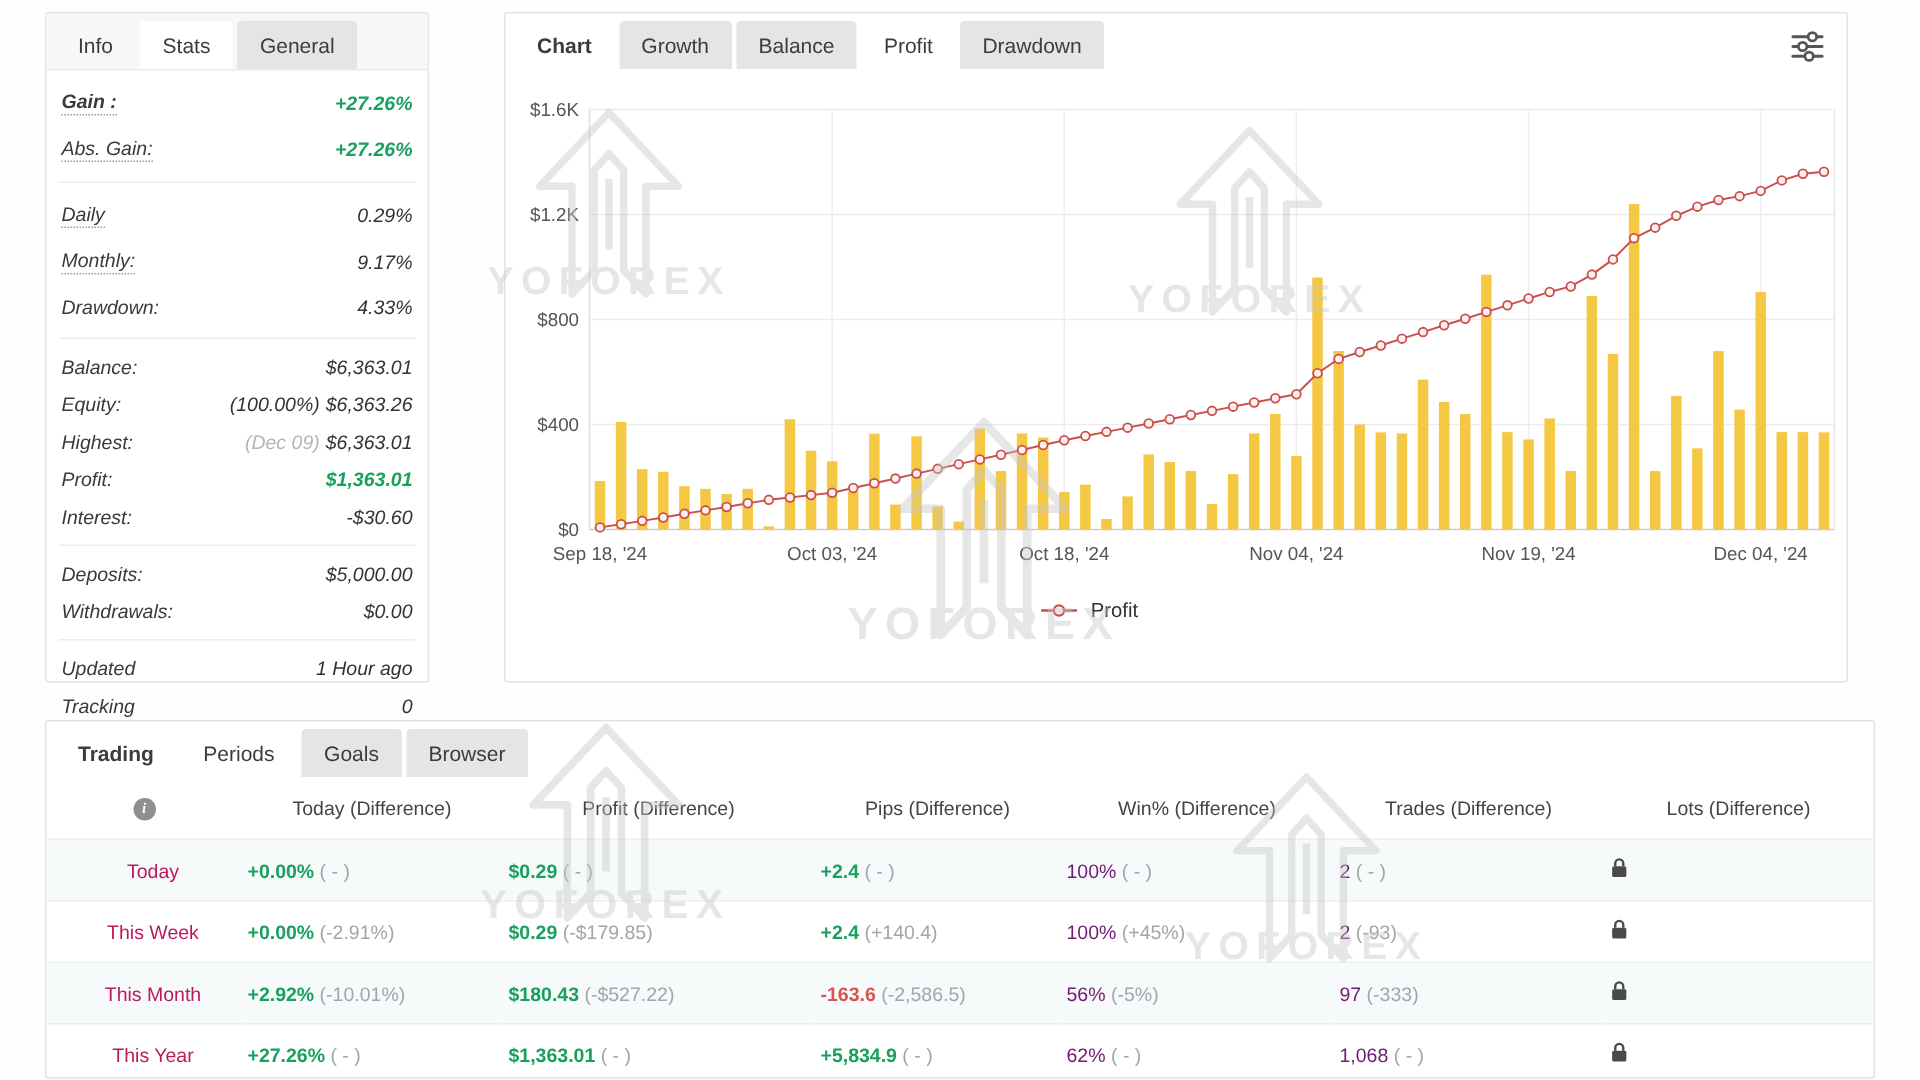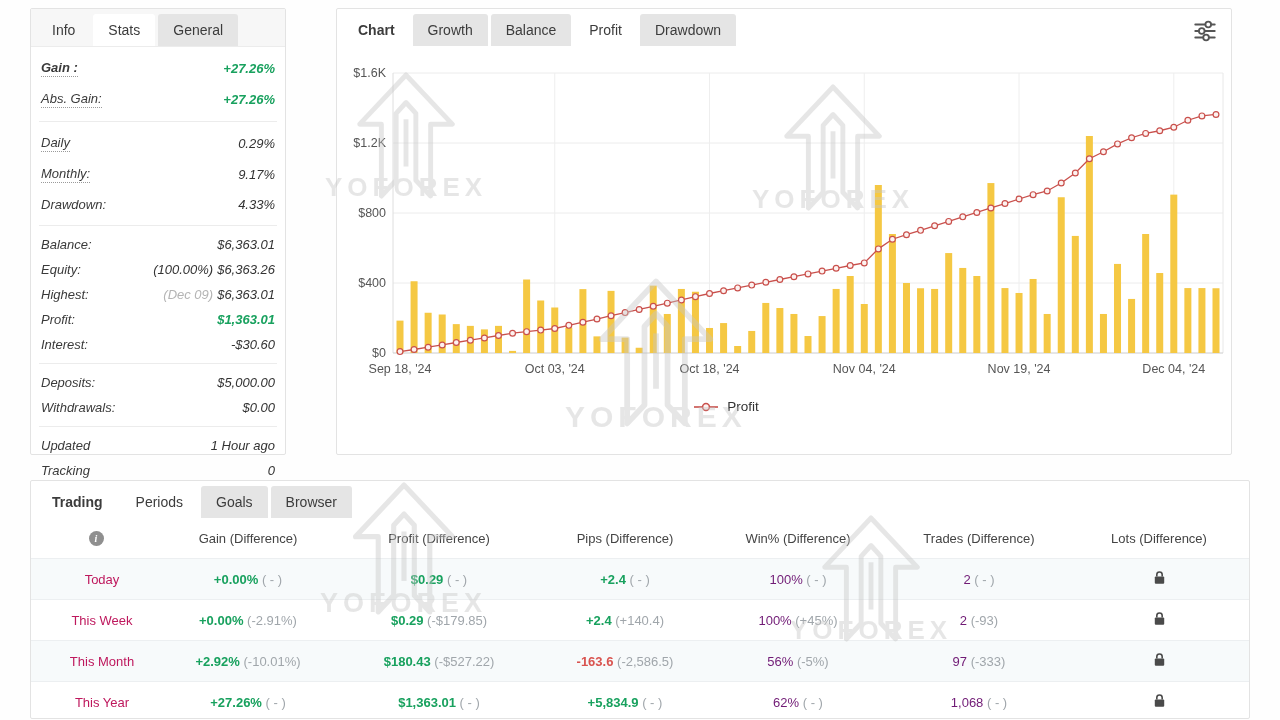--- a/index.html
+++ b/index.html
@@ -53,21 +53,21 @@
     position:absolute;left:0;top:390px;width:100%;display:flex;justify-content:center;
     transform:translateX(-58px);align-items:center;gap:8px;font-size:13.5px;color:#333;cursor:pointer;
   }
 
   
   #periods-table{width:100%;border-collapse:collapse;table-layout:fixed;}
   #periods-table th{
     font-size:13px;font-weight:normal;color:#444;padding:12px 4px;text-align:center;
   }
   #periods-table td{
-    font-size:13px;padding:11px 4px;text-align:center;border-top:1px solid #eceff1;
+    font-size:13px;padding:11px 4px;border-top:1px solid #eceff1;
   }
   #periods-table td.period{text-align:center;padding-left:16px;color:#be185d;}
   #periods-table tr.tint{background:#f7fafb;}
   .val-green{color:var(--green);font-weight:bold;}
   .val-red{color:var(--red);font-weight:bold;}
   .val-dark{color:#701a75;}
   .diff{color:#a0a6ab;}
   .info-circle{
     display:inline-flex;width:15px;height:15px;border-radius:50%;background:#8f8f8f;color:#fff;
     align-items:center;justify-content:center;font-size:10px;font-weight:bold;
@@ -370,21 +370,21 @@
         <col style="width:174px">
         <col style="width:208px">
       <col style="width:164px">
         <col style="width:182px">
         <col style="width:180px">
         <col style="width:180px">
     </colgroup>
     <thead>
         <tr id="periods-head">
           <th><span class="info-circle">i</span></th>
-          <th>Gain (Difference)</th>
+          <th>Today (Difference)</th>
           <th>Profit (Difference)</th>
           <th>Pips (Difference)</th>
           <th>Win% (Difference)</th>
           <th>Trades (Difference)</th>
           <th>Lots (Difference)</th>
         </tr>
       </thead>
     <tbody id="periods-body">
         <tr class="tint">
           <td class="period">Today</td>

